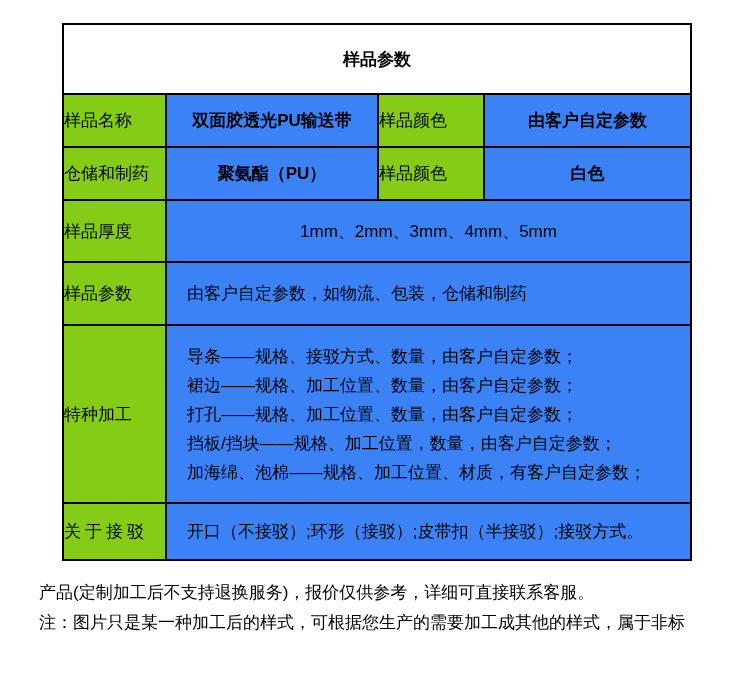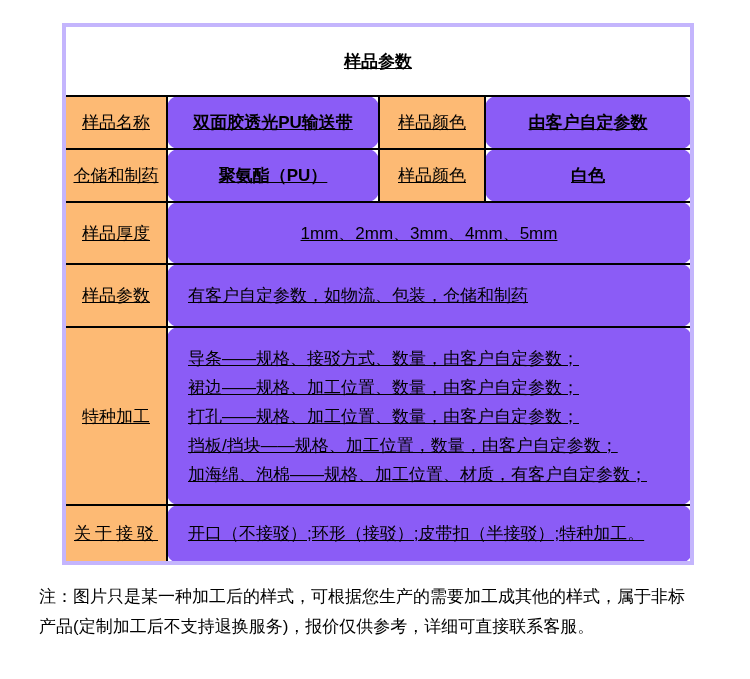--- a/index.html
+++ b/index.html
@@ -13,46 +13,43 @@
     width: 750px;
     height: 679px;
     box-sizing: border-box;
     padding: 23px 0 0 62px;
     background: #ffffff;
   }
   table.spec {
     border-collapse: collapse;
     table-layout: fixed;
     width: 628px;
-    border: 4px solid #c4b5fd;
-    text-decoration: underline;
+    border: 1px solid #c4b5fd;
   }
   table.spec td {
     border: 2px solid #000000;
     vertical-align: middle;
     font-size: 17px;
     padding: 0;
     overflow: hidden;
   }
   td.title-cell {
     height: 68px;
     text-align: center;
     font-size: 27px;
     font-weight: bold;
     background: #ffffff;
   }
   td.label-cell {
-    background: #fdba74;
-    text-align: center;
+    background: #84cc16;
     font-size: 16px;
     font-weight: normal;
   }
   td.value-cell {
-    background: #8b5cf6;
-    border-radius: 12px;
+    background: #3b82f6;
   }
   .bold { font-weight: bold; }
   .center { text-align: center; }
   .left { text-align: left; padding-left: 20px !important; padding-right: 8px !important; }
   tr.r-pair td { height: 51px; }
   tr.r-thick td { height: 60px; }
   tr.r-scope td { height: 61px; }
   tr.r-special td { height: 176px; }
   tr.r-joint td { height: 55px; }
   td.joint-label { letter-spacing: 4px; }
@@ -102,39 +99,39 @@
       <td class="value-cell bold center">白色</td>
     </tr>
 
     <tr class="r-thick">
       <td class="label-cell">样品厚度</td>
       <td class="value-cell center" colspan="3">1mm、2mm、3mm、4mm、5mm</td>
     </tr>
 
     <tr class="r-scope">
       <td class="label-cell">样品参数</td>
-      <td class="value-cell left" colspan="3">有客户自定参数，如物流、包装，仓储和制药</td>
+      <td class="value-cell left" colspan="3">由客户自定参数，如物流、包装，仓储和制药</td>
     </tr>
 
     <tr class="r-special">
       <td class="label-cell">特种加工</td>
       <td class="value-cell left multiline" colspan="3">
         <div>导条——规格、接驳方式、数量，由客户自定参数；</div>
         <div>裙边——规格、加工位置、数量，由客户自定参数；</div>
         <div>打孔——规格、加工位置、数量，由客户自定参数；</div>
         <div>挡板/挡块——规格、加工位置，数量，由客户自定参数；</div>
         <div>加海绵、泡棉——规格、加工位置、材质，有客户自定参数；</div>
       </td>
     </tr>
 
     <tr class="r-joint">
       <td class="label-cell joint-label">关于接驳</td>
-      <td class="value-cell left" colspan="3">开口（不接驳）;环形（接驳）;皮带扣（半接驳）;特种加工。</td>
+      <td class="value-cell left" colspan="3">开口（不接驳）;环形（接驳）;皮带扣（半接驳）;接驳方式。</td>
     </tr>
   </tbody>
     </table>
 
   <div class="note">
+    <div>产品(定制加工后不支持退换服务)，报价仅供参考，详细可直接联系客服。</div>
     <div>注：图片只是某一种加工后的样式，可根据您生产的需要加工成其他的样式，属于非标</div>
-    <div>产品(定制加工后不支持退换服务)，报价仅供参考，详细可直接联系客服。</div>
   </div>
 
 </div>
 
 </body></html>

